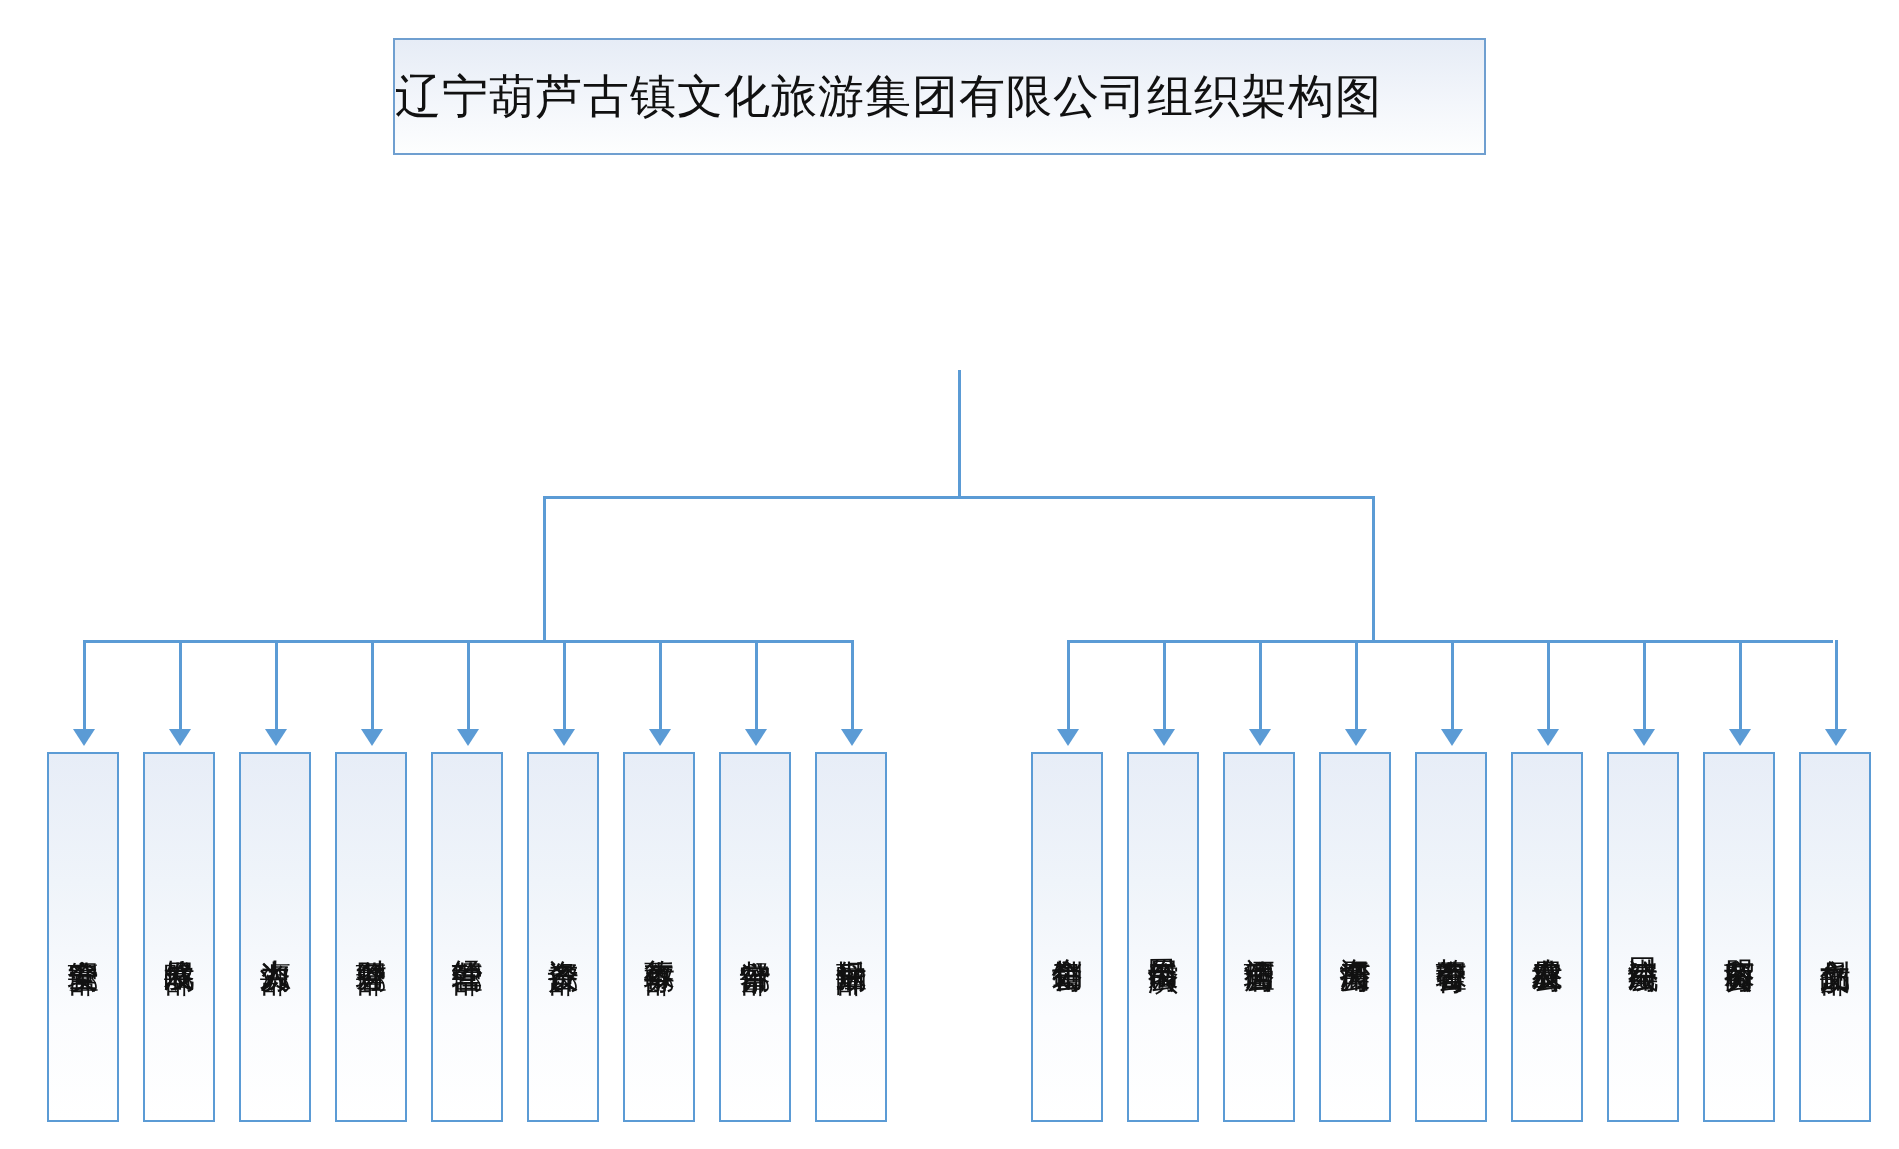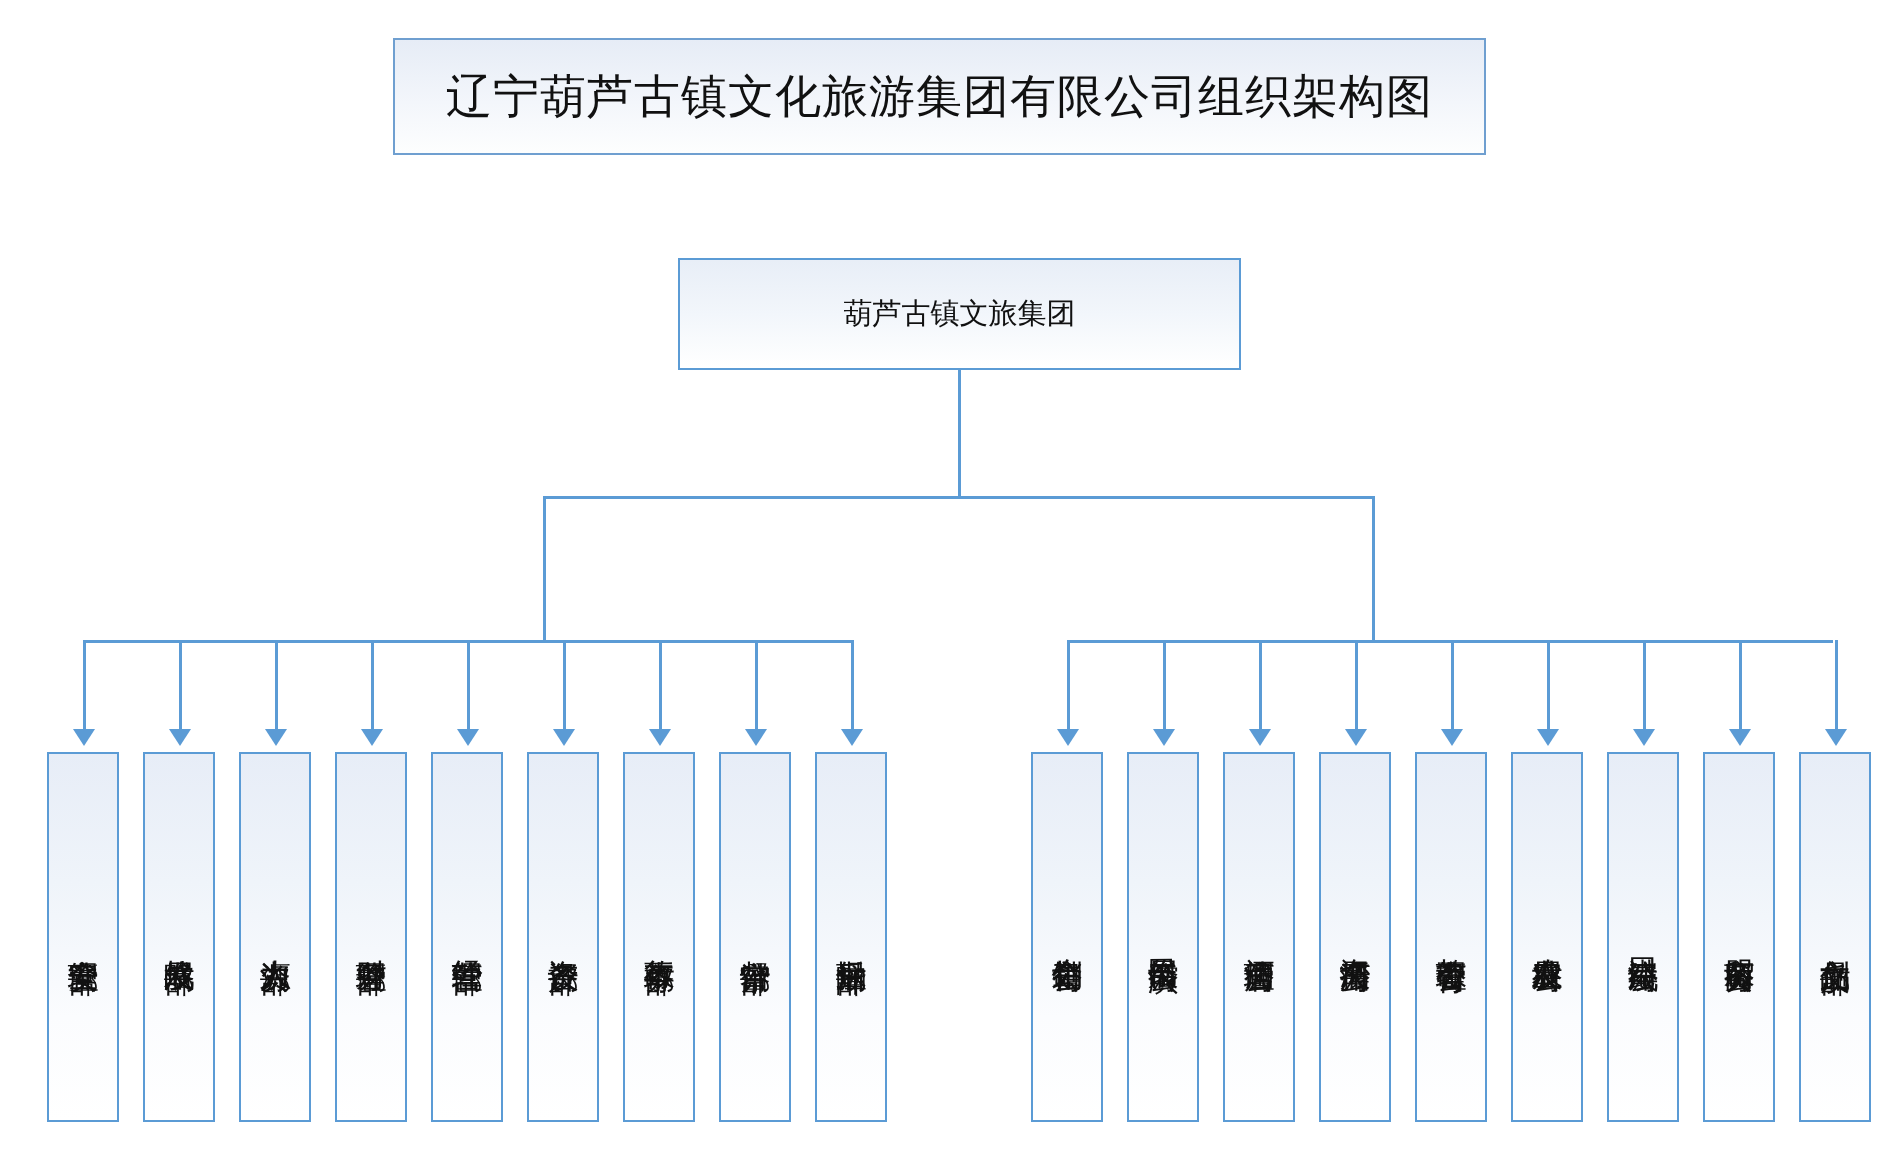--- a/index.html
+++ b/index.html
@@ -23,21 +23,20 @@
     position: absolute;
     left: 393px;
     top: 38px;
     width: 1093px;
     height: 117px;
     border: 2px solid #6f9fd0;
     background: linear-gradient(180deg, #e6ecf6 0%, #f3f6fb 55%, #fdfefe 100%);
     box-sizing: border-box;
     display: flex;
     align-items: center;
-    justify-content: center;
   }
   .title-text {
     font-size: 46px;
     color: #111111;
     letter-spacing: 1px;
     white-space: nowrap;
     font-weight: 400;
   }
 
   
@@ -106,23 +105,20 @@
 </style>
 </head>
 <body>
 
 <div id="canvas">
 
   <div class="title-box">
     <span class="title-text">辽宁葫芦古镇文化旅游集团有限公司组织架构图</span>
   </div>
 
-  <div class="root-box">
-    <span class="root-text">葫芦古镇文旅集团</span>
-  </div>
 
   <div class="vline" style="left:958px; top:370px; height:128px;"></div>
 
   <div class="hline" style="left:543px; top:496px; width:832px;"></div>
 
   <div class="vline" style="left:543px; top:496px; height:146px;"></div>
 
   <div class="vline" style="left:1372px; top:496px; height:146px;"></div>
 
   <div class="hline" style="left:83px; top:640px; width:768px;"></div>

